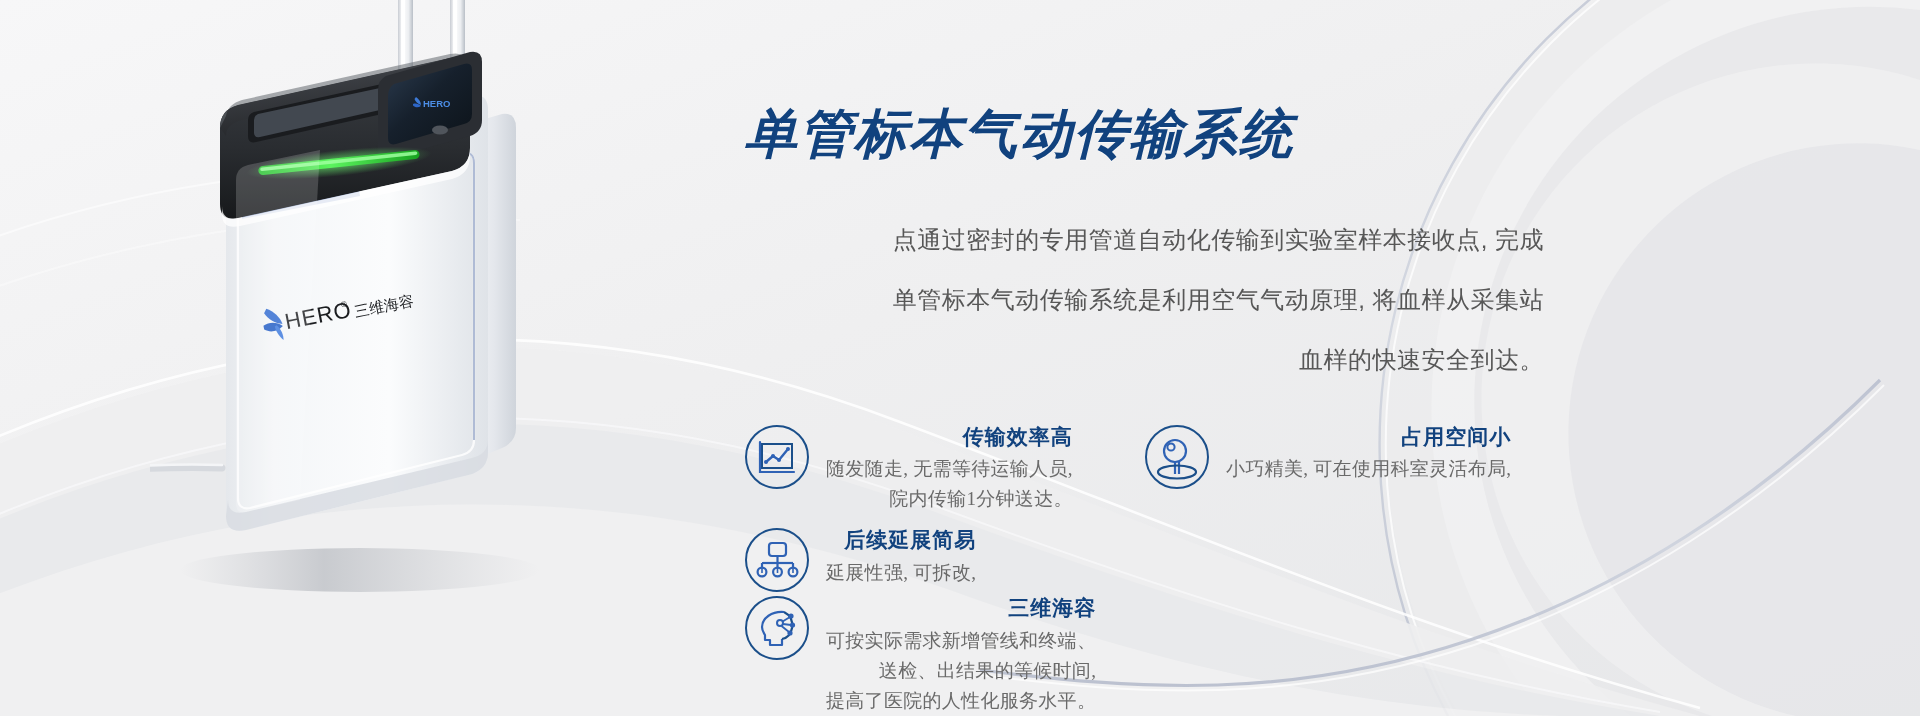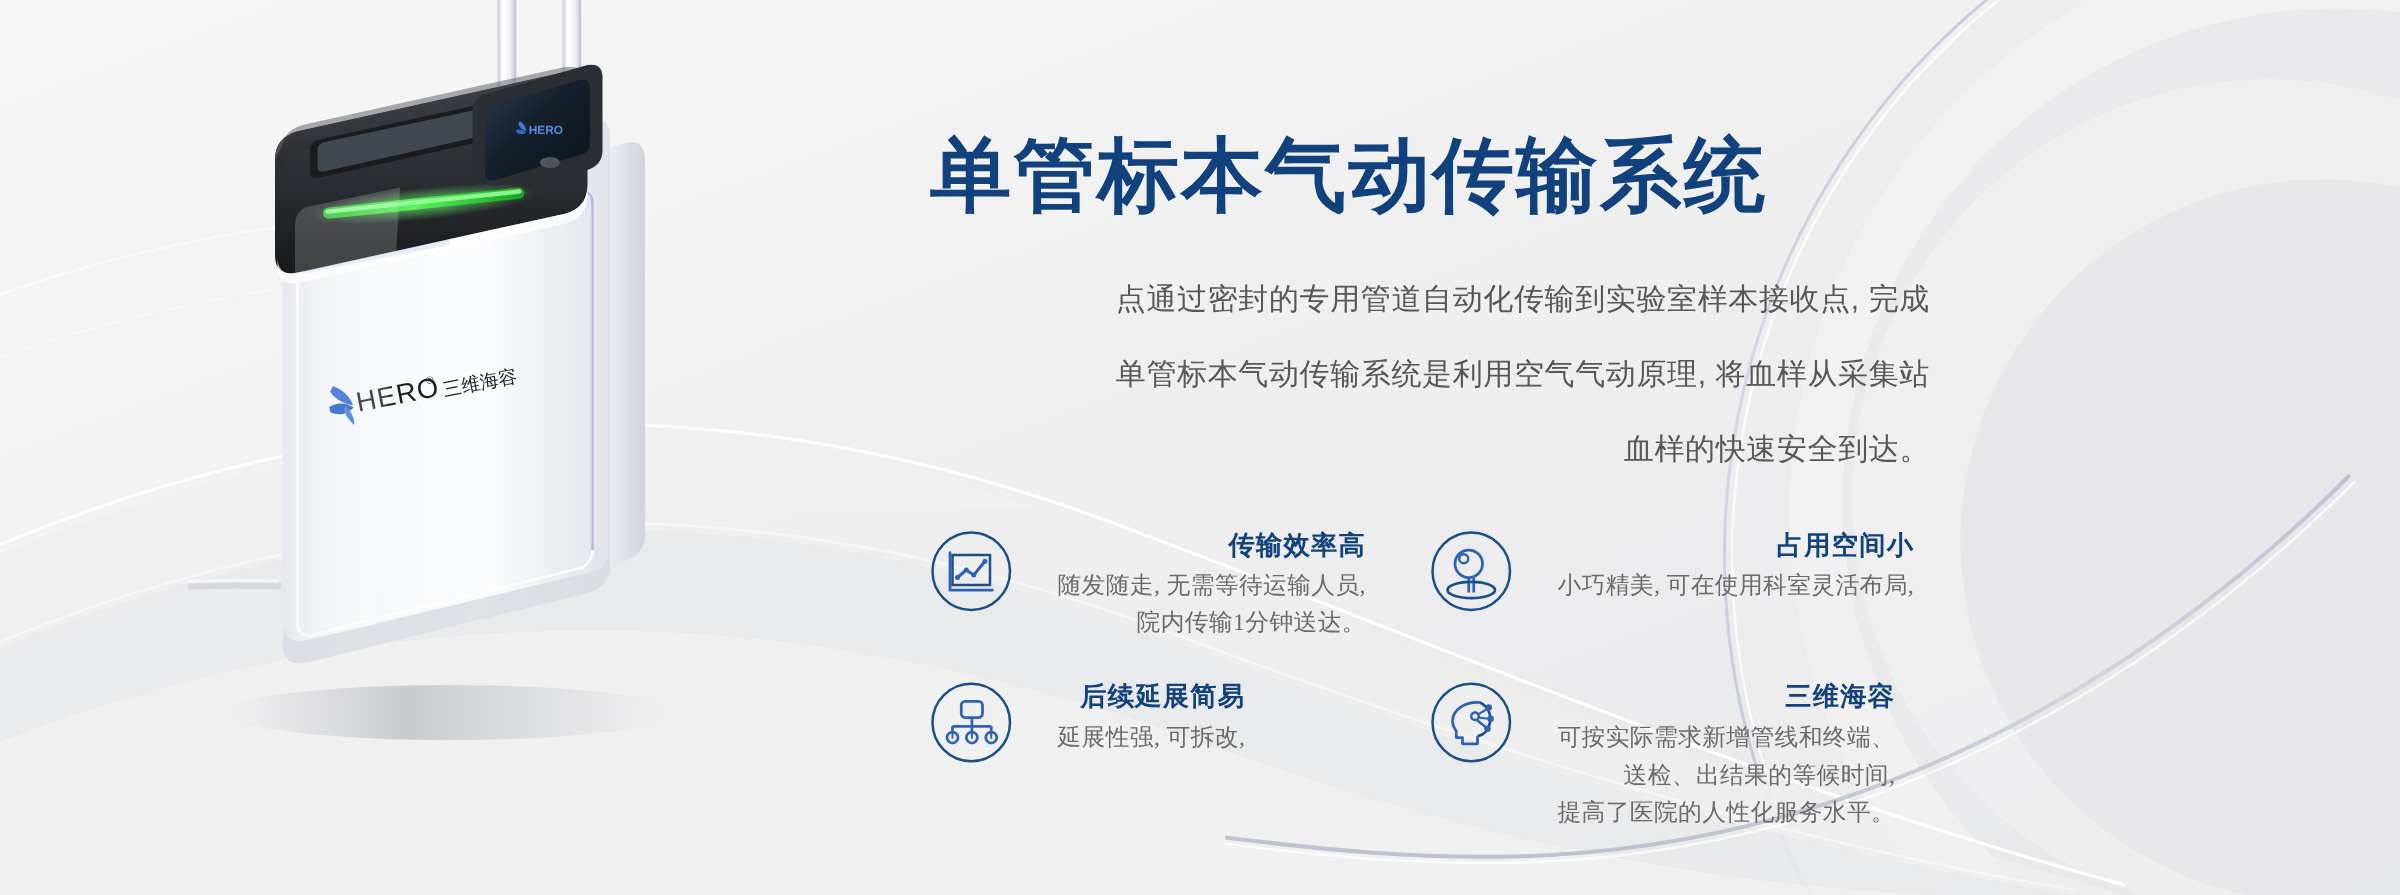--- a/index.html
+++ b/index.html
@@ -18,37 +18,38 @@
 
   
   .product{position:absolute;left:150px;top:0px;width:470px;height:716px;}
   .prod-svg{position:absolute;left:0;top:0;}
 
   
   .content{position:absolute;left:744px;top:0;width:1060px;height:716px;}
 
   .headline{
     position:absolute;left:0;top:104px;
-    font-size:65px;line-height:1.12;font-weight:bold;
+    font-size:53px;line-height:1.12;font-weight:bold;
     letter-spacing:2px;color:#11427e;
     text-shadow:0 1px 0 rgba(255,255,255,.55);
     white-space:nowrap;
+    font-style:italic;
   }
 
   .lede{position:absolute;left:0;top:210px;width:800px;}
   .lede p{
     font-size:24px;line-height:60px;color:#575757;
     letter-spacing:.5px;white-space:nowrap;
   }
 
   
   .features{position:absolute;left:0;top:422px;width:1020px;}
   .frow{display:flex;}
-  .frow + .frow{margin-top:29px;}
-  .feature{display:flex;align-items:flex-start;width:400px;gap:20px;}
+  .frow + .frow{margin-top:11px;flex-direction:column;}
+  .feature{display:flex;align-items:flex-start;width:400px;}
   .feature.wide{width:470px;}
   .fic{flex:0 0 auto;width:66px;height:66px;margin-right:16px;margin-top:2px;}
   .fic svg{display:block;}
   .ftext{padding-top:1px;}
   .ftitle{
     font-size:21px;font-weight:bold;color:#11427e;
     letter-spacing:1px;line-height:1.35;white-space:nowrap;
   }
   .fdesc{margin-top:3px;font-family:Liberation Serif, serif;}
   .fdesc span{

